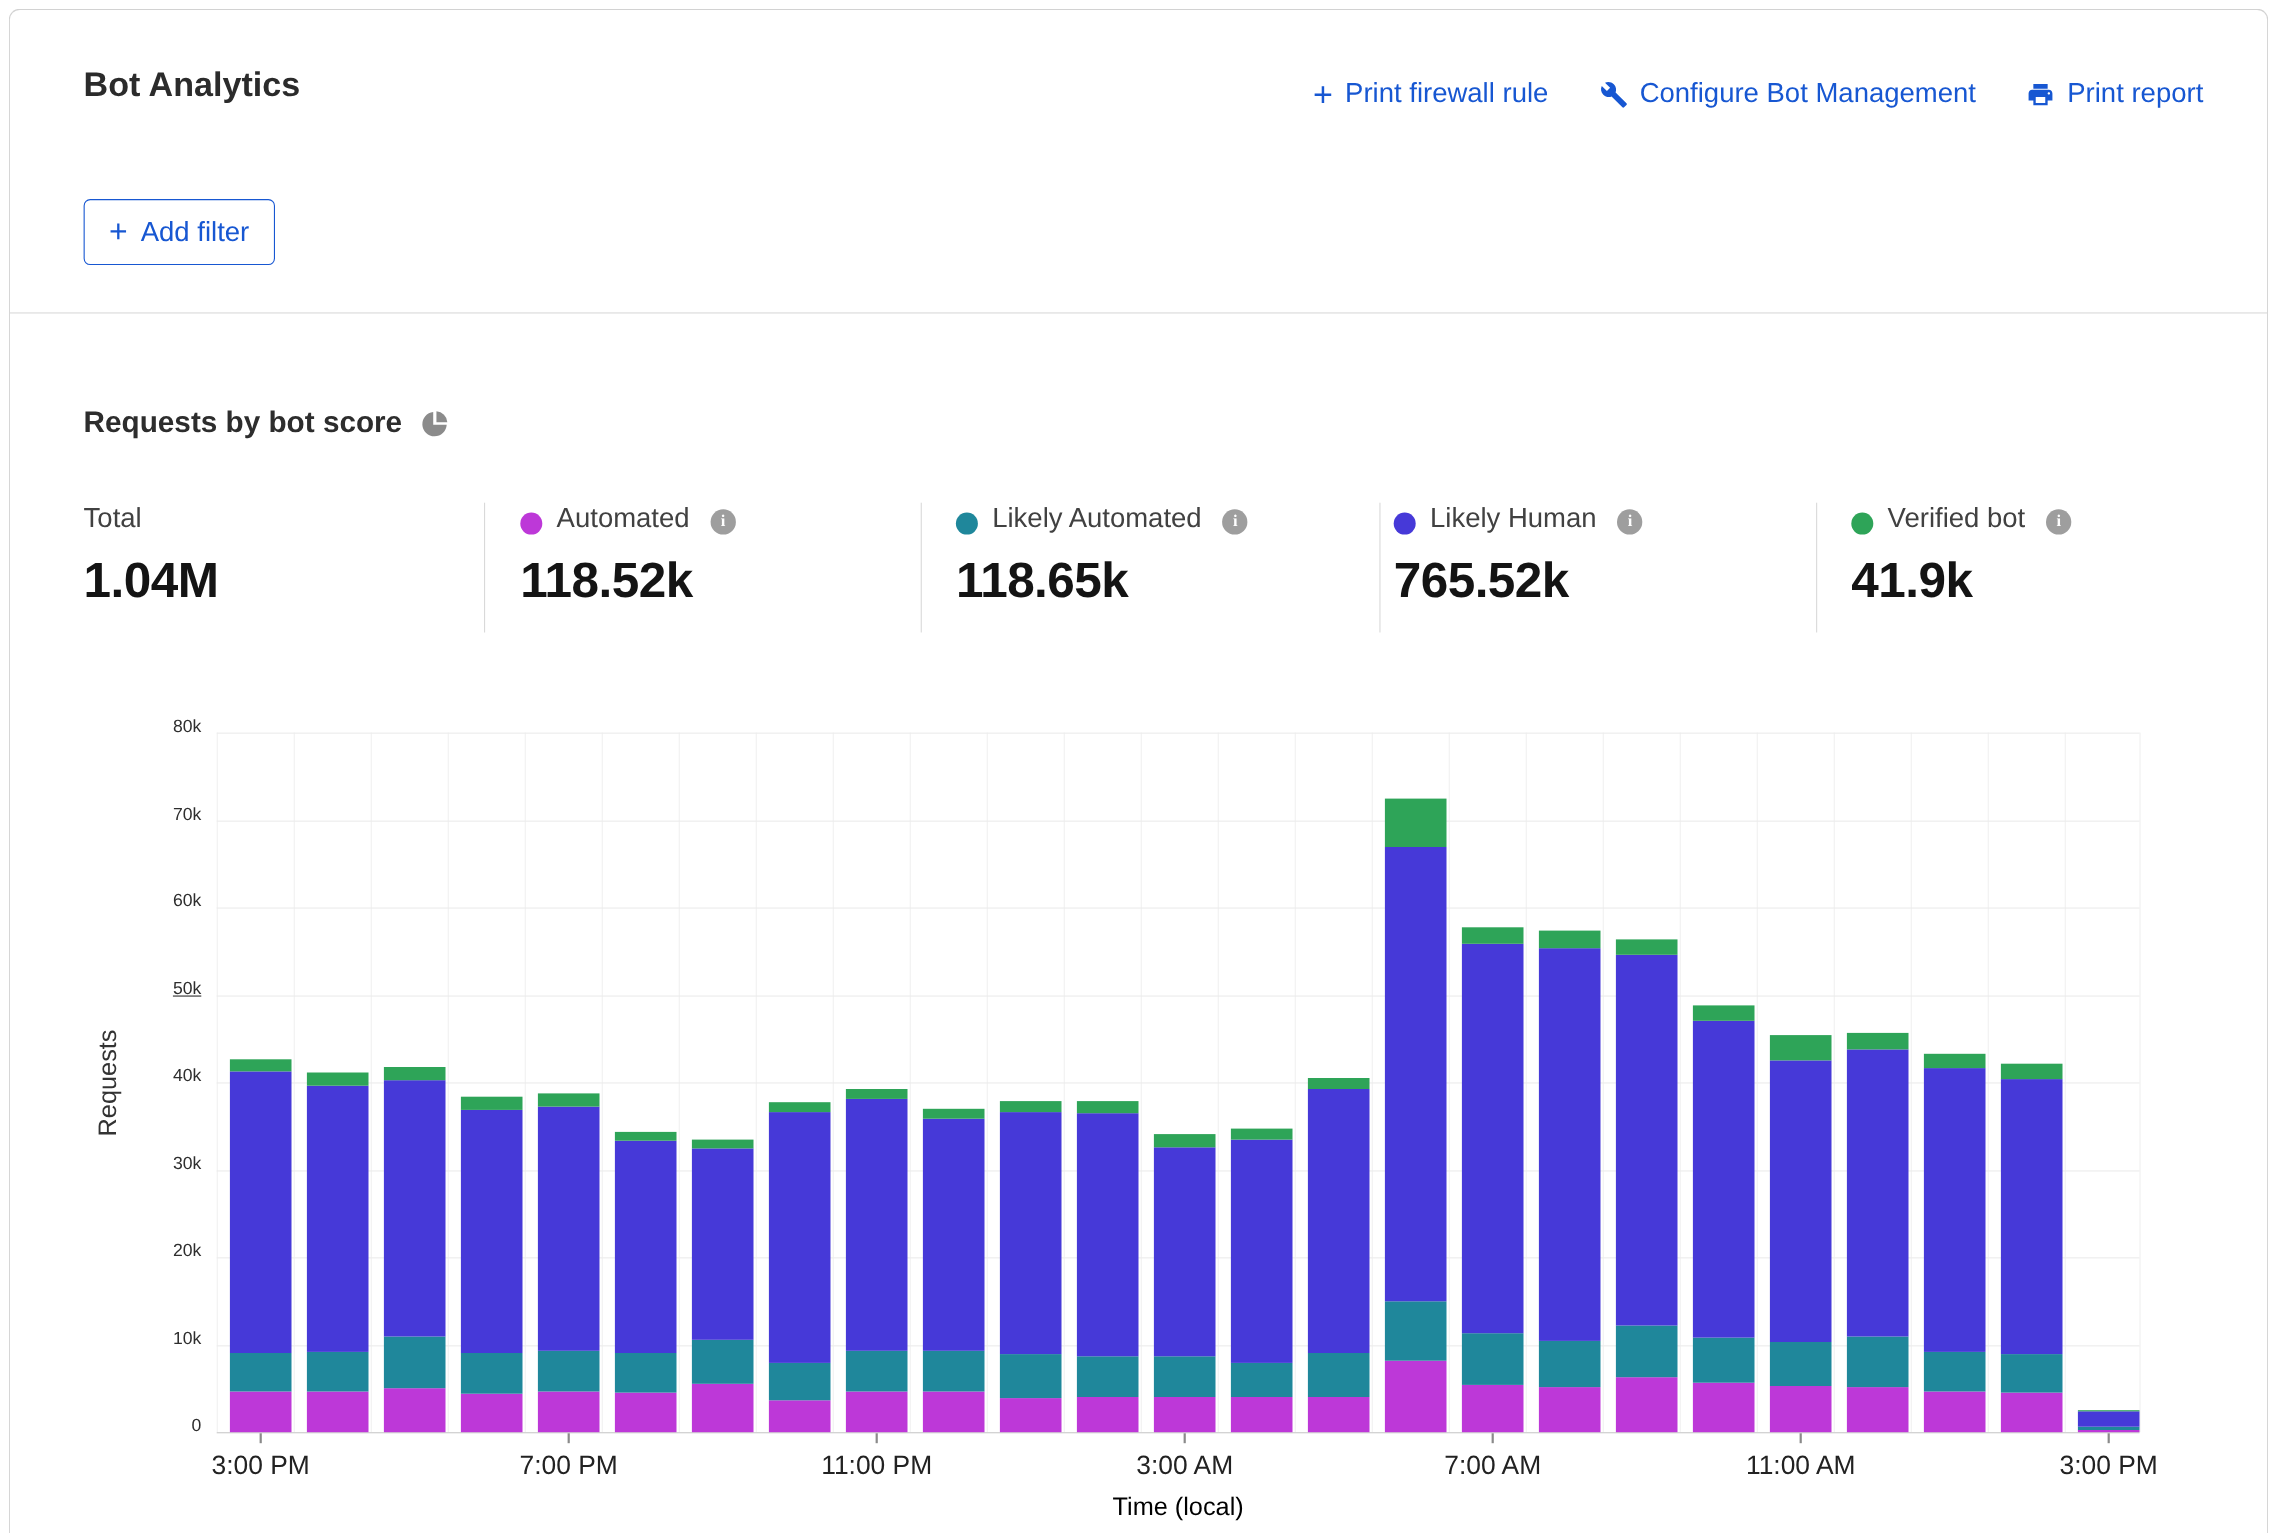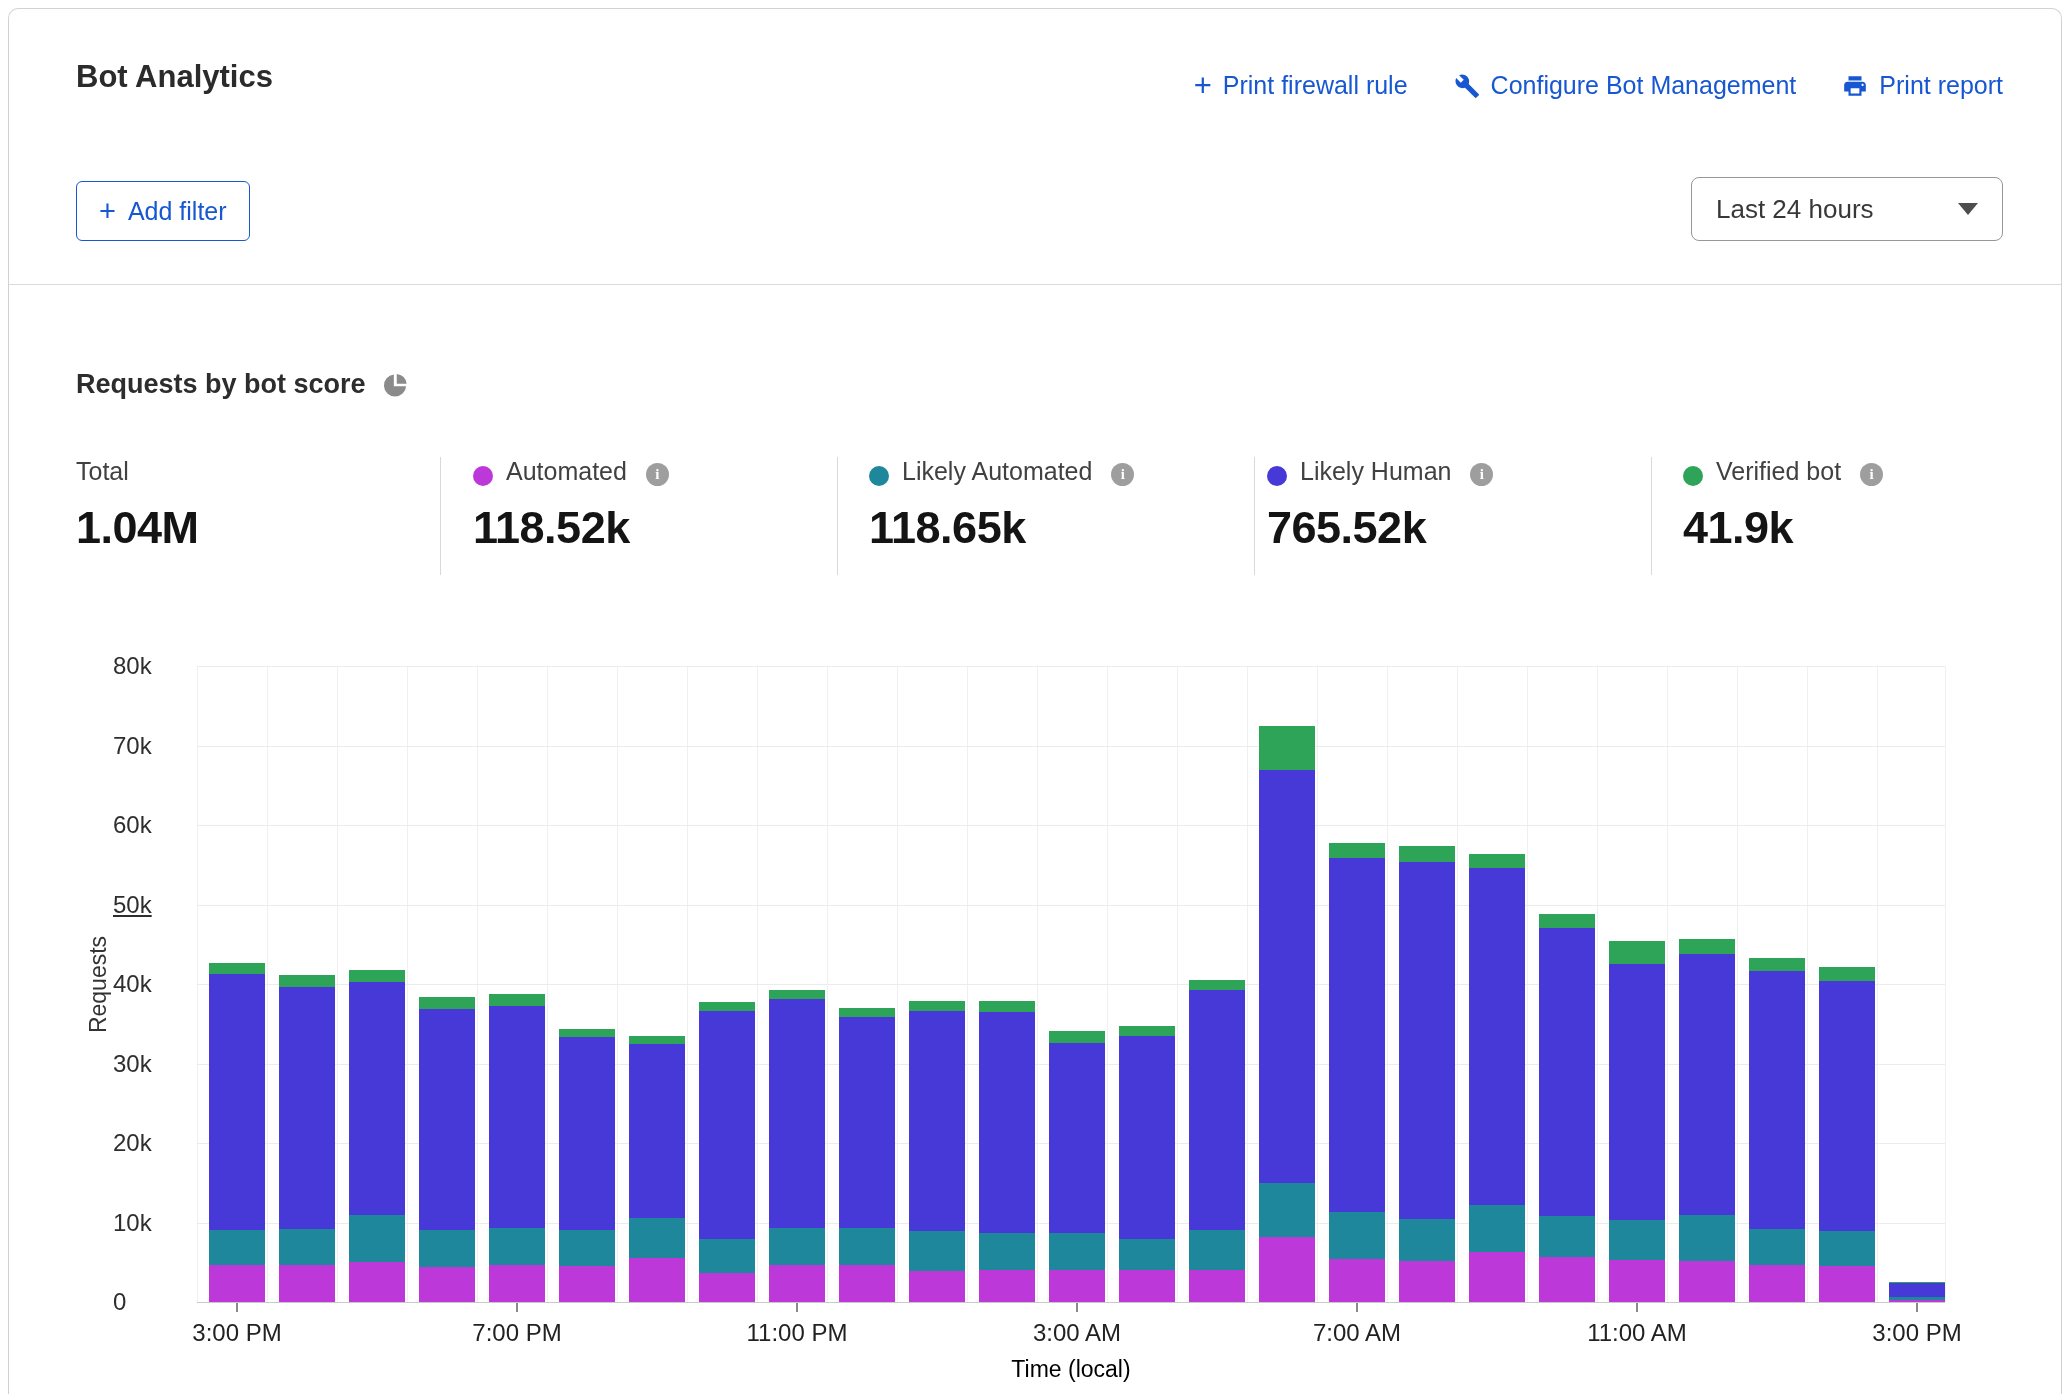--- a/index.html
+++ b/index.html
@@ -36,21 +36,21 @@
   .stat-dot{width:20px;height:20px;border-radius:50%;flex:none;}
   .info-icon{width:23px;height:23px;border-radius:50%;background:#9e9e9e;color:#fff;flex:none;
         display:flex;align-items:center;justify-content:center;font-size:15px;font-weight:700;
         font-family:"Liberation Serif", serif;margin-left:6px;}
   .stat-value{font-size:45px;font-weight:700;color:#141414;margin-top:16px;letter-spacing:-0.5px;}
   
   #plot{position:absolute;inset:0;}
   .hgrid{position:absolute;height:1px;background:#ececec;}
   .vgrid{position:absolute;width:1px;background:#f0f0f0;}
   .axis-line{position:absolute;height:1px;background:#c9c9c9;}
-  .ylab{position:absolute;width:70px;font-size:24px;color:#2e2e2e;}
+  .ylab{position:absolute;width:70px;text-align:right;font-size:16px;color:#2e2e2e;}
   .xlab{position:absolute;width:160px;text-align:center;font-size:24px;color:#222;}
   .xtick{position:absolute;width:2px;height:9px;background:#8a8a8a;}
   .bar-seg{position:absolute;}
   .y-title{position:absolute;left:14px;top:962px;width:150px;text-align:center;font-size:23px;color:#333;
         transform:rotate(-90deg);}
   .x-title{position:absolute;left:982px;top:1347px;width:160px;text-align:center;font-size:23px;color:#000000;}
 </style>
 </head>
 <body>
 
@@ -79,24 +79,20 @@
       </span>
       <span>Print report</span>
     </div>
   </div>
 
   <button class="add-filter">
     <span class="plus-glyph">+</span>
     <span>Add filter</span>
   </button>
 
-  <div class="time-select">
-    <span>Last 24 hours</span>
-    <span class="caret"></span>
-  </div>
 
   <div class="header-rule"></div>
 
   <div class="section-title">
     <span>Requests by bot score</span>
     <svg class="pie-icon" viewBox="0 0 24 24">
       <path fill="#8b8b8b" d="M11 3 A 9.5 9.5 0 1 0 21.5 13 L 11 13 Z"></path>
       <path fill="#8b8b8b" d="M13.5 2.5 A 9 9 0 0 1 22 11 L 13.5 11 Z"></path>
     </svg>
   </div>

